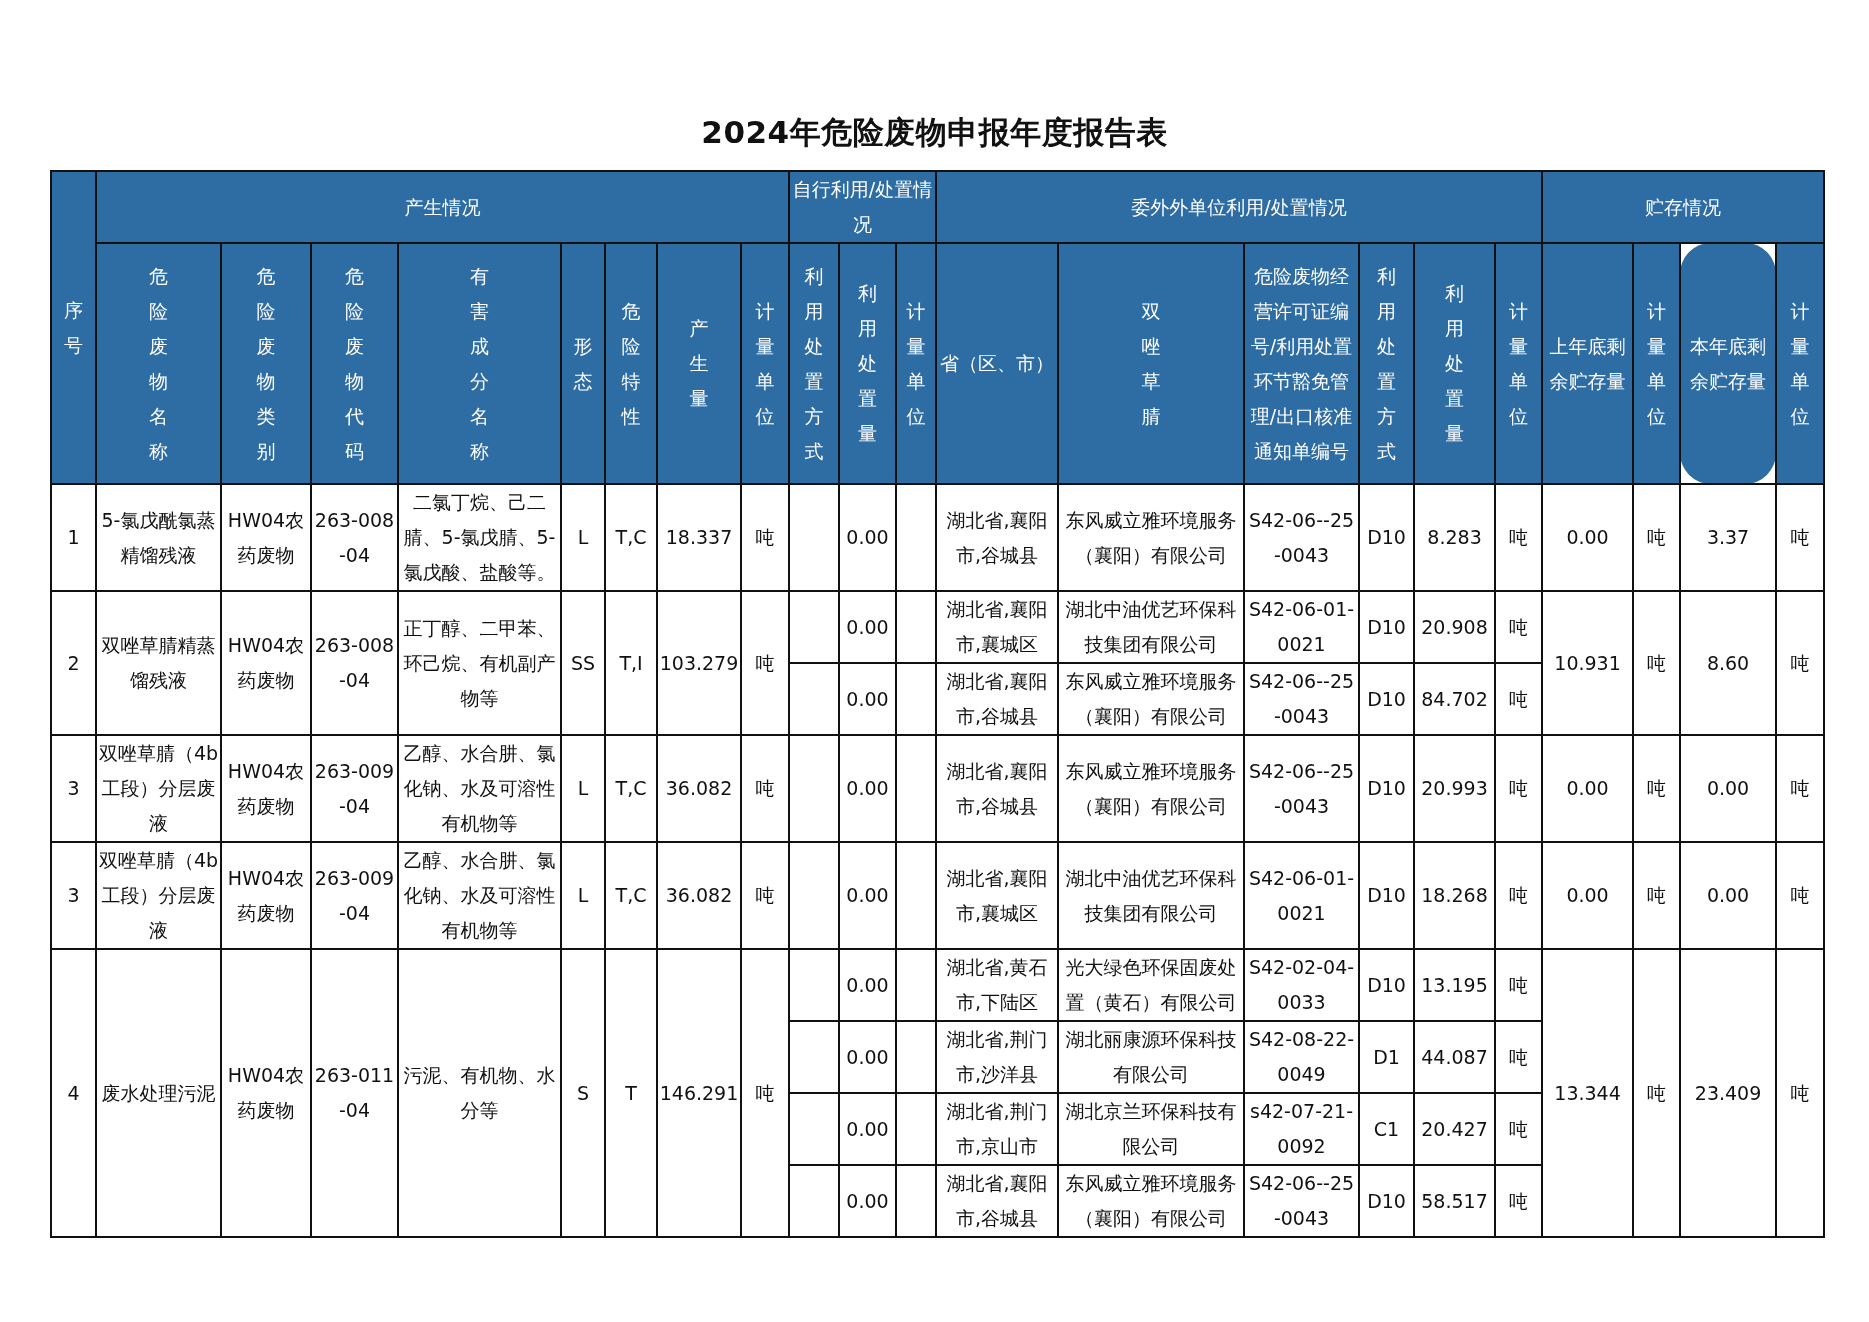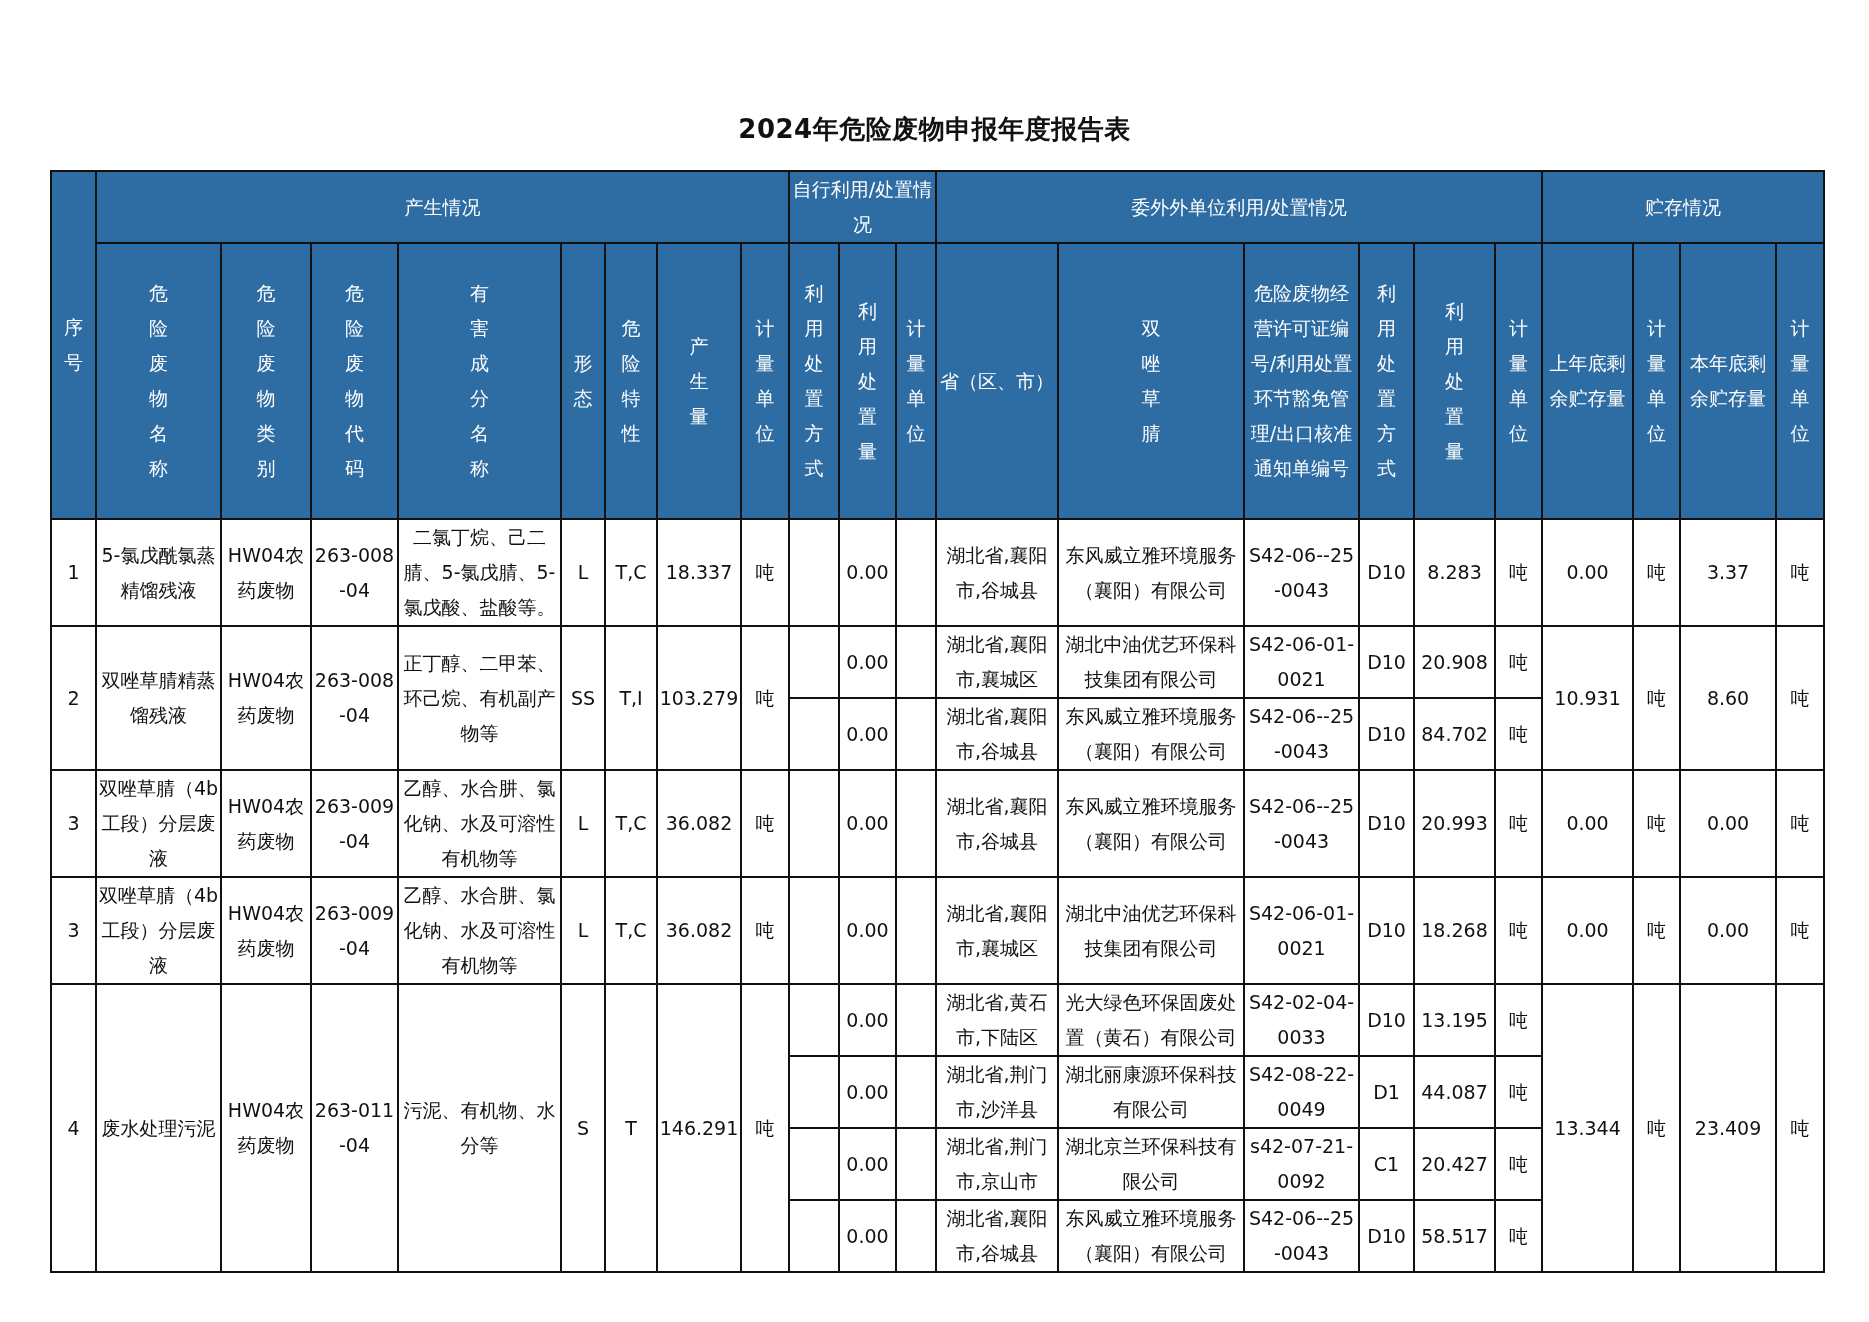--- a/index.html
+++ b/index.html
@@ -1,25 +1,25 @@
 <!DOCTYPE html>
 <html><head>
 <meta charset="utf-8">
 <style>
   html, body { margin:0; padding:0; background:#ffffff; }
   body { width:1869px; height:1322px; position:relative; font-family:"DejaVu Sans","Liberation Sans",sans-serif; color:#111; }
-  .title { position:absolute; top:112px; left:0; width:1869px; text-align:center; font-size:26px; font-weight:bold; letter-spacing:0.5px; }
+  .title { position:absolute; top:112px; left:0; width:1869px; text-align:center; font-size:31px; font-weight:bold; letter-spacing:0.5px; }
   table.report { position:absolute; left:50px; top:170px; width:1773px; border-collapse:collapse; table-layout:fixed; }
   table.report td, table.report th { border:2px solid #111; text-align:center; vertical-align:middle; padding:0 1px; font-size:19px; line-height:35px; overflow:hidden; word-break:break-all; }
   table.report th { background:#2e6ca4; color:#ffffff; font-weight:normal; }
   th.vert { line-height:35px; }
   th.vert span { display:inline-block; width:22px; word-break:break-all; white-space:normal; }
   td { background:#ffffff; }
   .h1 { height:70px; }
-  .h2 { height:276px; }
+  .h2 { height:241px; }
 </style>
 </head>
 <body>
 
 <div class="title">2024年危险废物申报年度报告表</div>
 
 <table class="report">
   <colgroup>
     <col style="width:45px">
       <col style="width:125px">
@@ -65,21 +65,21 @@
       <th class="vert"><span>利用处置量</span></th>
       <th class="vert"><span>计量单位</span></th>
       <th>省（区、市）</th>
       <th class="vert"><span>双唑草腈</span></th>
       <th style="padding:0 4px;margin-top:8px;">危险废物经营许可证编号/利用处置环节豁免管理/出口核准通知单编号</th>
       <th class="vert"><span>利用处置方式</span></th>
       <th class="vert"><span>利用处置量</span></th>
       <th class="vert"><span>计量单位</span></th>
       <th style="padding:14px 6px;">上年底剩余贮存量</th>
       <th class="vert"><span>计量单位</span></th>
-      <th style="padding:16px 6px;">本年底剩余贮存量</th>
+      <th style="padding:16px 6px;border-radius:31px;">本年底剩余贮存量</th>
       <th class="vert"><span>计量单位</span></th>
     </tr>
   </thead>
   <tbody id="report-body">
       <tr style="height: 105px;">
         <td>1</td>
         <td>5-氯戊酰氯蒸精馏残液</td>
         <td>HW04农药废物</td>
         <td>263-008-04</td>
         <td>二氯丁烷、己二腈、5-氯戊腈、5-氯戊酸、盐酸等。</td>

